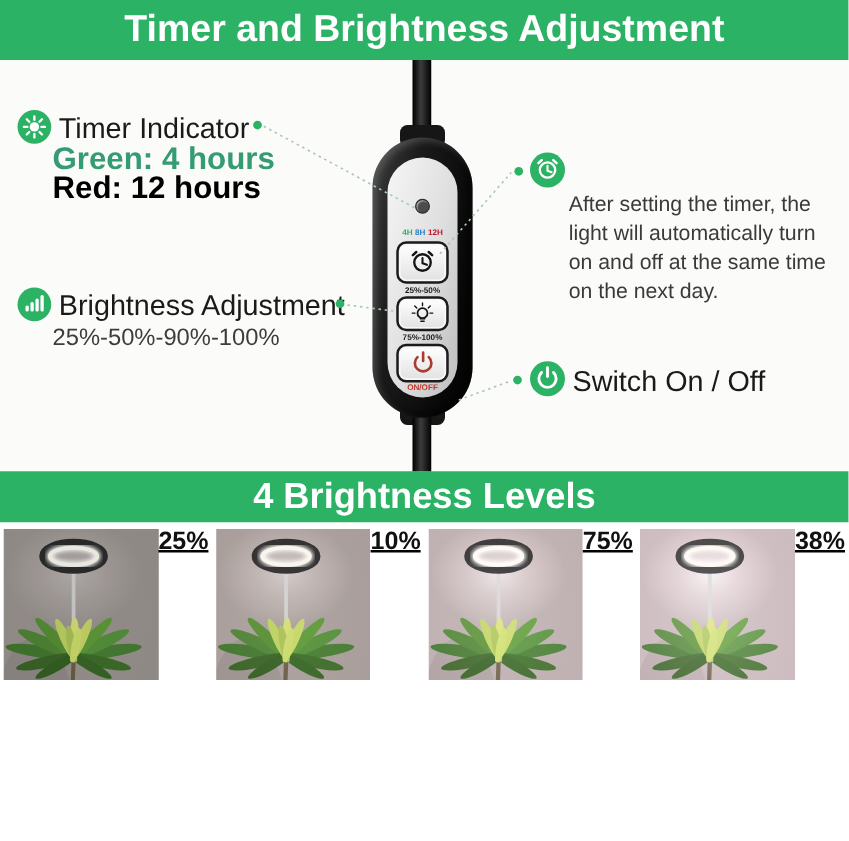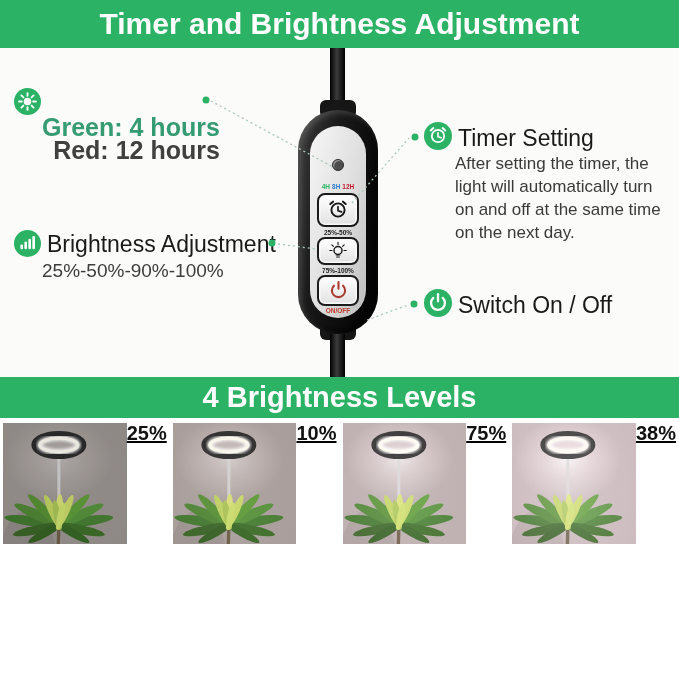--- a/index.html
+++ b/index.html
@@ -10,21 +10,21 @@
           display:flex;align-items:center;justify-content:center;font-weight:bold;}
   .banner1{top:0;height:48px;font-size:30px;}
   .banner2{top:377px;height:41px;font-size:29px;text-align:right;}
   
   .top-section{position:absolute;top:48px;left:0;width:679px;height:329px;background:#fbfbfa;}
   .connectors{position:absolute;inset:0;width:679px;height:329px;pointer-events:none;z-index:6;}
   .anno-title{position:absolute;font-size:23px;color:#1a1a1a;z-index:4;white-space:nowrap;}
   .icon-circle{position:absolute;width:27px;height:27px;border-radius:50%;background:#2bb265;
                display:flex;align-items:center;justify-content:center;z-index:4;}
   .ti-lines{position:absolute;left:42px;top:68px;font-size:25px;font-weight:bold;line-height:23px;z-index:4;}
-  .c0{color:#359b72;} .c1{color:#2a7fc9;} .c2{color:#404040;text-align:right;}
+  .c0{color:#359b72;} .c1{color:#2a7fc9;} .c2{color:#000000;}
   .ba-subtitle{position:absolute;left:42px;top:212px;font-size:19px;color:#3d3d3d;z-index:4;}
   .ts-desc{position:absolute;left:455px;top:104px;width:214px;font-size:17px;line-height:23px;color:#3a3a3a;z-index:4;}
   
   .wire{position:absolute;left:330px;width:15px;background:linear-gradient(90deg,#000,#3c3c3c 45%,#000);z-index:2;}
   .wire-top{top:0;height:64px;}
   .wire-bottom{top:286px;height:43px;}
   .collar{position:absolute;left:320px;width:36px;background:#161616;border-radius:6px;z-index:2;}
   .collar-top{top:52px;height:18px;}
   .collar-bottom{top:274px;height:18px;}
   .device-body{position:absolute;left:298px;top:62px;width:80px;height:224px;border-radius:42px;
@@ -166,20 +166,21 @@
             <line x1="0" y1="5.4" x2="0" y2="8"></line>
           <line x1="-5.4" y1="0" x2="-8" y2="0"></line>
             <line x1="5.4" y1="0" x2="8" y2="0"></line>
           <line x1="-3.9" y1="-3.9" x2="-5.8" y2="-5.8"></line>
             <line x1="3.9" y1="3.9" x2="5.8" y2="5.8"></line>
           <line x1="-3.9" y1="3.9" x2="-5.8" y2="5.8"></line>
             <line x1="3.9" y1="-3.9" x2="5.8" y2="-5.8"></line>
         </g>
       </svg>
     </span>
+    <span class="anno-title" style="left:47px;top:41px;">Timer Indicator</span>
     <div class="ti-lines">
       <div class="c0">Green: 4 hours</div>
       <div class="c2">Red: 12 hours</div>
     </div>
 
     <span class="icon-circle" style="left:14px;top:182px;">
       <svg width="19" height="19" viewBox="0 0 20 20">
         <g fill="#fff">
           <rect x="2.5" y="11" width="2.8" height="5" rx="1.3"></rect>
           <rect x="6.7" y="8" width="2.8" height="8" rx="1.3"></rect>
@@ -191,21 +192,20 @@
     <span class="anno-title" style="left:47px;top:183px;">Brightness Adjustment</span>
     <div class="ba-subtitle">25%-50%-90%-100%</div>
 
     <span class="icon-circle" style="left:424px;top:74px;width:28px;height:28px;">
       <svg width="22" height="22" viewBox="-10 -10 20 20">
         <circle r="5.6" fill="none" stroke="#fff" stroke-width="1.7"></circle>
         <path d="M0,-3 L0,0.6 L3,1.6" fill="none" stroke="#fff" stroke-width="1.5" stroke-linecap="round"></path>
         <path d="M-6.6,-5 L-4.2,-7.2 M6.6,-5 L4.2,-7.2" stroke="#fff" stroke-width="1.8" stroke-linecap="round"></path>
       </svg>
     </span>
-    <span class="anno-title" style="left:458px;top:77px;">Timer Setting</span>
     <p class="ts-desc" style="margin:0;">After setting the timer, the light will automatically turn on and off at the same time on the next day.</p>
 
     <span class="icon-circle" style="left:424px;top:241px;width:28px;height:28px;">
       <svg width="22" height="22" viewBox="-10 -10 20 20">
         <path d="M-4.3,-4.6 A6.3,6.3 0 1 0 4.3,-4.6" fill="none" stroke="#fff" stroke-width="2.1" stroke-linecap="round"></path>
         <line x1="0" y1="-8" x2="0" y2="-1.6" stroke="#fff" stroke-width="2.1" stroke-linecap="round"></line>
       </svg>
     </span>
     <span class="anno-title" style="left:458px;top:244px;">Switch On / Off</span>
 

